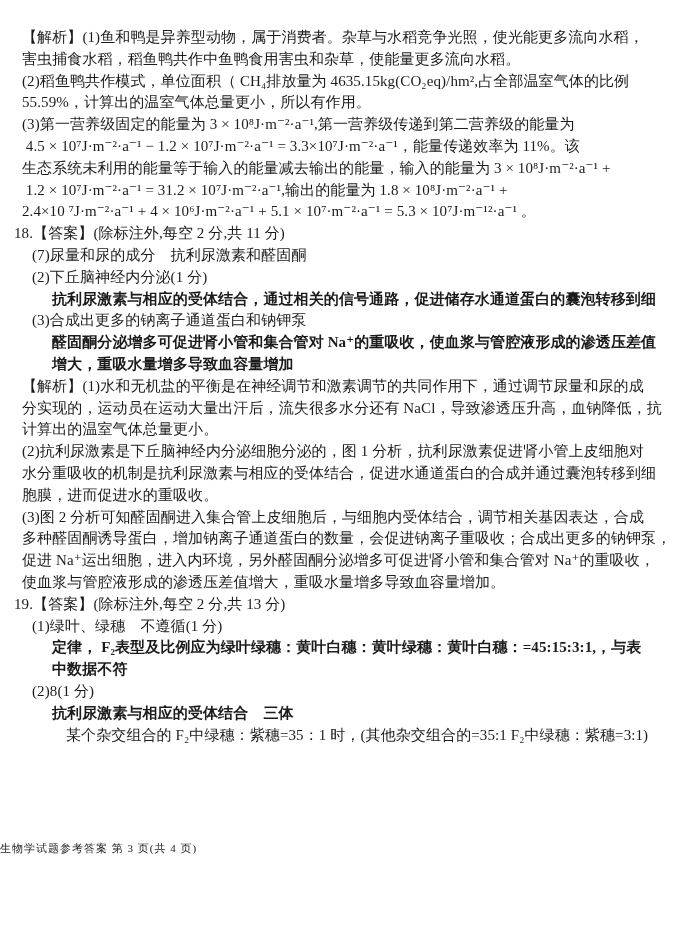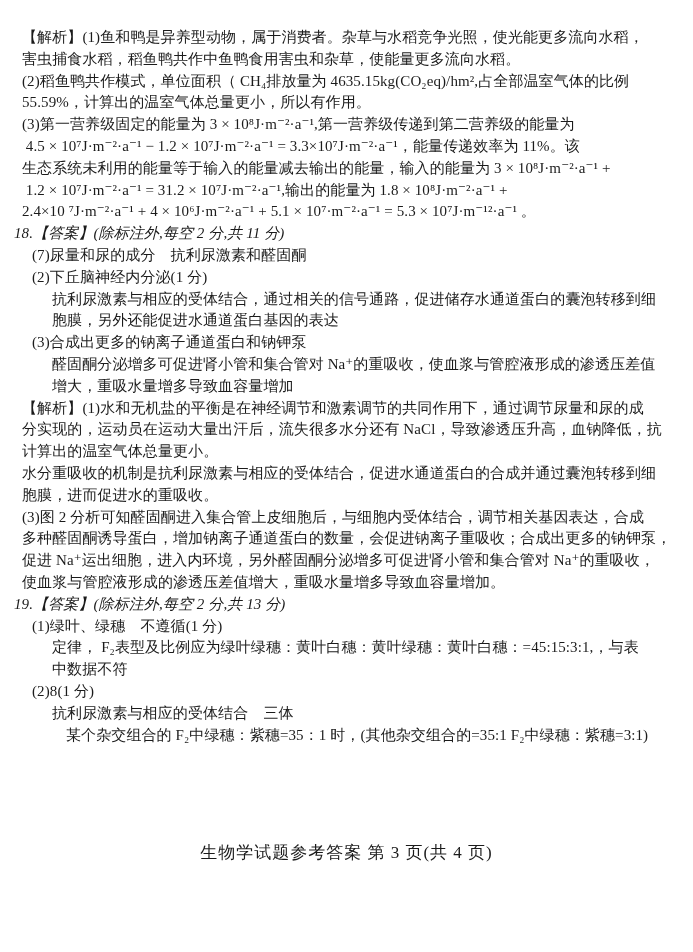--- a/index.html
+++ b/index.html
@@ -24,32 +24,32 @@
     right: 26px;
   }
   .line {
     font-size: 15px;
     line-height: 21.8px;
     height: 21.8px;
     white-space: pre;
     overflow: hidden;
     letter-spacing: 0.1px;
   }
-  .indent-0 { padding-left: 0; font-style: italic; }
+  .indent-0 { padding-left: 0; }
   .indent-1 { padding-left: 8px; }
   .indent-2 { padding-left: 18px; }
-  .indent-3 { padding-left: 38px; }
+  .indent-3 { padding-left: 38px; font-weight: bold; }
   .indent-4 { padding-left: 52px; }
   .footer {
     position: absolute;
     top: 841px;
     left: 0;
     right: 0;
-    text-align: center;
-    font-size: 17px;
+    text-align: left;
+    font-size: 11px;
     letter-spacing: 1px;
     color: #1b1b1b;
   }
 </style>
 </head>
 <body>
 
 <div class="page">
   <div class="content">
       <div class="line indent-1">【解析】(1)鱼和鸭是异养型动物，属于消费者。杂草与水稻竞争光照，使光能更多流向水稻，</div>
@@ -58,27 +58,27 @@
       <div class="line indent-1">55.59%，计算出的温室气体总量更小，所以有作用。</div>
       <div class="line indent-1">(3)第一营养级固定的能量为 3 × 10⁸J·m⁻²·a⁻¹,第一营养级传递到第二营养级的能量为</div>
       <div class="line indent-1"> 4.5 × 10⁷J·m⁻²·a⁻¹ − 1.2 × 10⁷J·m⁻²·a⁻¹ = 3.3×10⁷J·m⁻²·a⁻¹，能量传递效率为 11%。该</div>
       <div class="line indent-1">生态系统未利用的能量等于输入的能量减去输出的能量，输入的能量为 3 × 10⁸J·m⁻²·a⁻¹ +</div>
       <div class="line indent-1"> 1.2 × 10⁷J·m⁻²·a⁻¹ = 31.2 × 10⁷J·m⁻²·a⁻¹,输出的能量为 1.8 × 10⁸J·m⁻²·a⁻¹ +</div>
       <div class="line indent-1">2.4×10 ⁷J·m⁻²·a⁻¹ + 4 × 10⁶J·m⁻²·a⁻¹ + 5.1 × 10⁷·m⁻²·a⁻¹ = 5.3 × 10⁷J·m⁻¹²·a⁻¹ 。</div>
       <div class="line indent-0">18.【答案】(除标注外,每空 2 分,共 11 分)</div>
       <div class="line indent-2">(7)尿量和尿的成分　抗利尿激素和醛固酮</div>
       <div class="line indent-2">(2)下丘脑神经内分泌(1 分)</div>
       <div class="line indent-3">抗利尿激素与相应的受体结合，通过相关的信号通路，促进储存水通道蛋白的囊泡转移到细</div>
-      <div class="line indent-3">胞膜，另外还能促进水通道蛋白基因的表达</div>
       <div class="line indent-2">(3)合成出更多的钠离子通道蛋白和钠钾泵</div>
       <div class="line indent-3">醛固酮分泌增多可促进肾小管和集合管对 Na⁺的重吸收，使血浆与管腔液形成的渗透压差值</div>
       <div class="line indent-3">增大，重吸水量增多导致血容量增加</div>
       <div class="line indent-1">【解析】(1)水和无机盐的平衡是在神经调节和激素调节的共同作用下，通过调节尿量和尿的成</div>
       <div class="line indent-1">分实现的，运动员在运动大量出汗后，流失很多水分还有 NaCl，导致渗透压升高，血钠降低，抗</div>
       <div class="line indent-1">计算出的温室气体总量更小。</div>
+      <div class="line indent-1">(2)抗利尿激素是下丘脑神经内分泌细胞分泌的，图 1 分析，抗利尿激素促进肾小管上皮细胞对</div>
       <div class="line indent-1">水分重吸收的机制是抗利尿激素与相应的受体结合，促进水通道蛋白的合成并通过囊泡转移到细</div>
       <div class="line indent-1">胞膜，进而促进水的重吸收。</div>
       <div class="line indent-1">(3)图 2 分析可知醛固酮进入集合管上皮细胞后，与细胞内受体结合，调节相关基因表达，合成</div>
       <div class="line indent-1">多种醛固酮诱导蛋白，增加钠离子通道蛋白的数量，会促进钠离子重吸收；合成出更多的钠钾泵，</div>
       <div class="line indent-1">促进 Na⁺运出细胞，进入内环境，另外醛固酮分泌增多可促进肾小管和集合管对 Na⁺的重吸收，</div>
       <div class="line indent-1">使血浆与管腔液形成的渗透压差值增大，重吸水量增多导致血容量增加。</div>
       <div class="line indent-0">19.【答案】(除标注外,每空 2 分,共 13 分)</div>
       <div class="line indent-2">(1)绿叶、绿穗　不遵循(1 分)</div>
       <div class="line indent-3">定律， F₂表型及比例应为绿叶绿穗：黄叶白穗：黄叶绿穗：黄叶白穗：=45:15:3:1,，与表</div>
       <div class="line indent-3">中数据不符</div>

